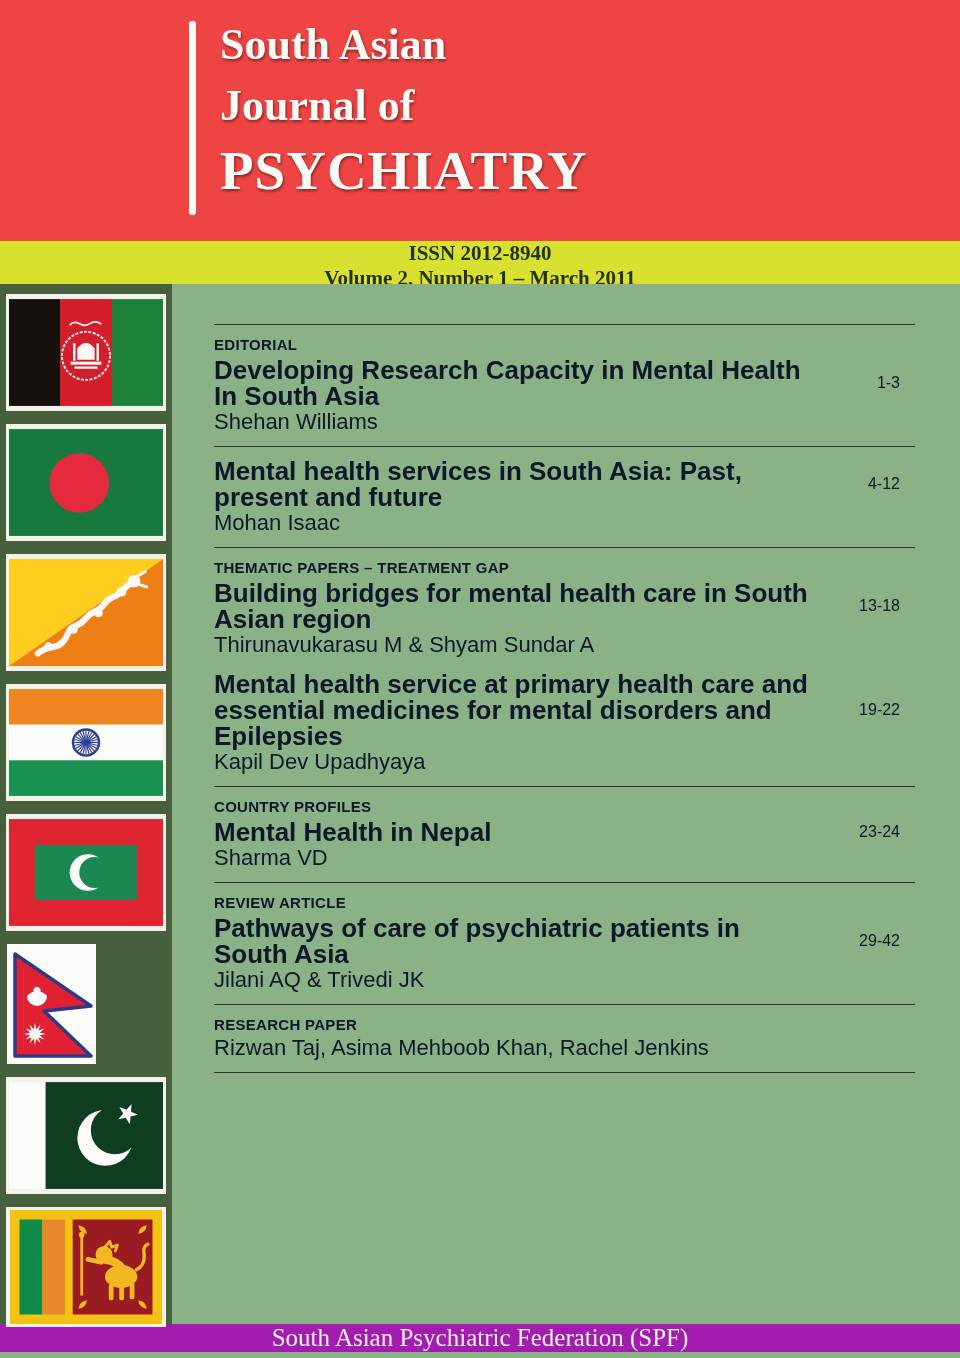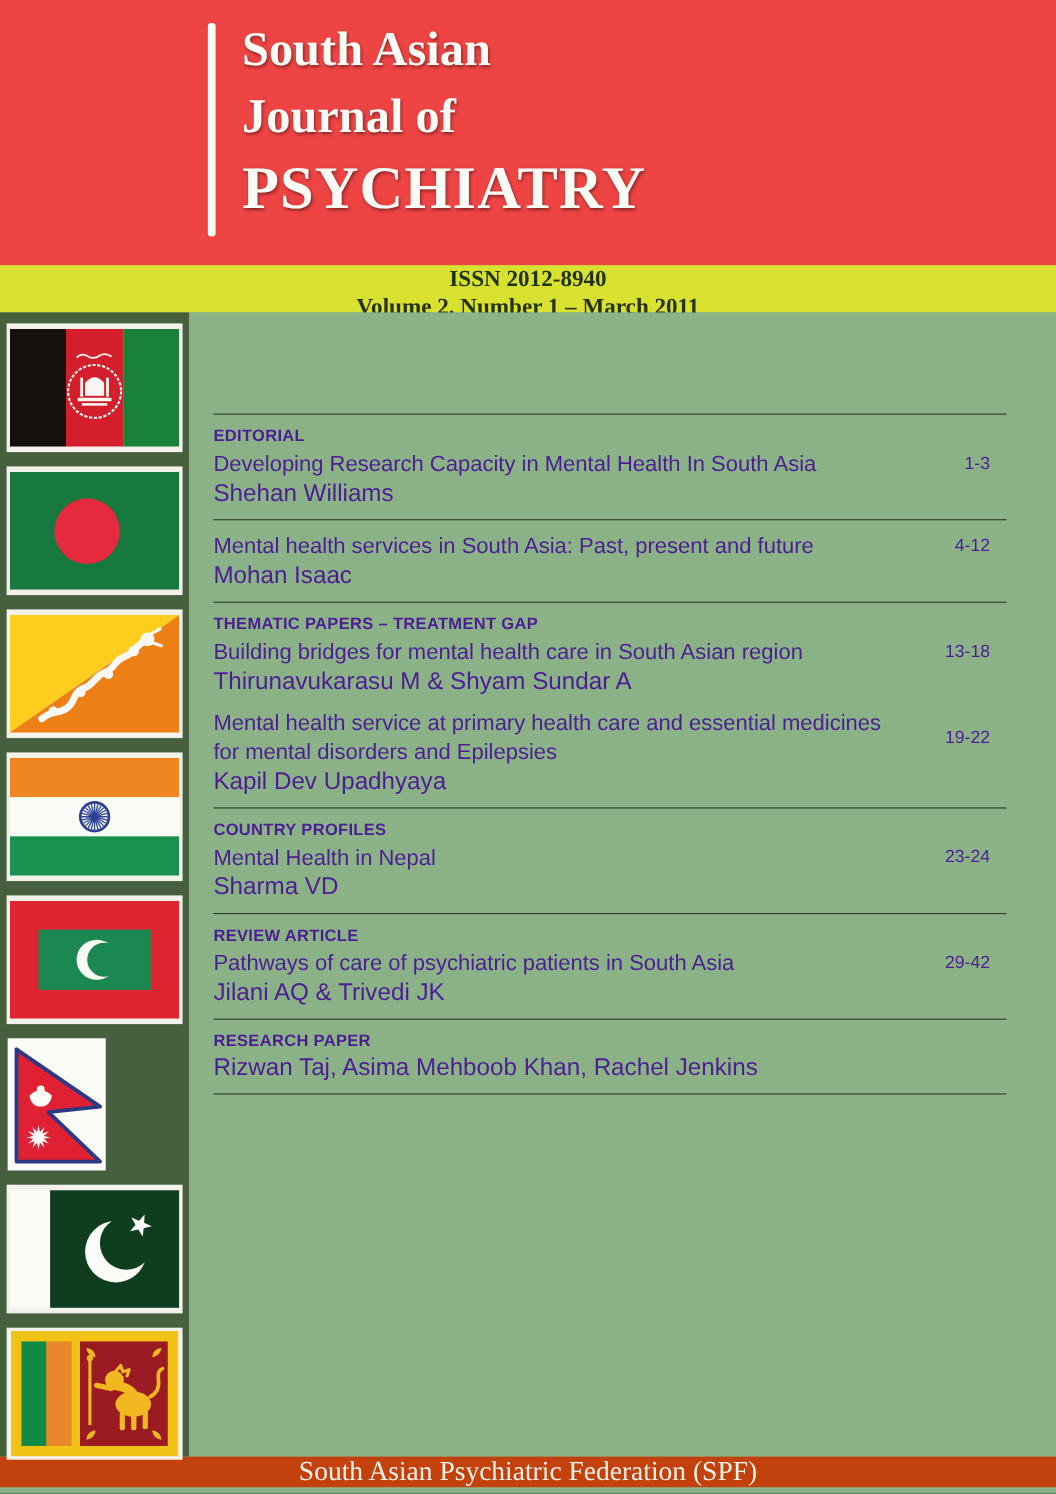--- a/index.html
+++ b/index.html
@@ -22,31 +22,31 @@
   .body{display:flex;height:1040px;}
   .sidebar{width:172px;background:#465f3c;box-sizing:border-box;
            padding-top:10px;display:flex;flex-direction:column;gap:13px;flex:none;}
   .flag{width:160px;height:117px;margin-left:6px;background:#f2f1ea;
         padding:3px;box-sizing:border-box;flex:none;}
   .flag svg{display:block;width:100%;height:100%;}
   .flag.nepal{width:89px;height:120px;padding:0;background:#fbfbf7;margin-left:7px;}
   .flag.srilanka{height:120px;}
   .content{flex:1;background:#8bb286;}
   
-  .toc{padding-top:92px;margin:0 45px 0 22px;color:#4c1d95;}
+  .toc{padding-top:40px;margin:0 45px 0 42px;color:#0f172a;}
   .toc-section{border-top:1.5px solid #2f352b;padding:11px 0 14px;}
   .toc-end{border-top:1.5px solid #2f352b;}
   .sec-label{font-size:15px;font-weight:bold;letter-spacing:.3px;margin-bottom:4px;}
   .article + .article{margin-top:16px;}
   .trow{display:flex;align-items:center;}
-  .title{flex:1;max-width:645px;font-size:20px;font-weight:normal;line-height:26px;padding-right:8px;}
+  .title{flex:1;max-width:645px;font-size:26px;font-weight:bold;line-height:26px;padding-right:8px;}
   .pages{width:90px;box-sizing:border-box;text-align:right;padding-right:15px;font-size:16px;}
   .author{font-size:22px;line-height:21px;margin-top:2px;}
   
-  .footer{height:28px;background:#c2410c;display:flex;align-items:center;justify-content:center;
+  .footer{height:28px;background:#a21caf;display:flex;align-items:center;justify-content:center;
           font-family:"Liberation Serif",serif;font-size:25px;color:#f3f2ea;}
 </style>
 </head>
 <body>
 
 <div class="page">
 
   <header class="masthead">
     <div class="accent-bar"></div>
     <div class="titles">

